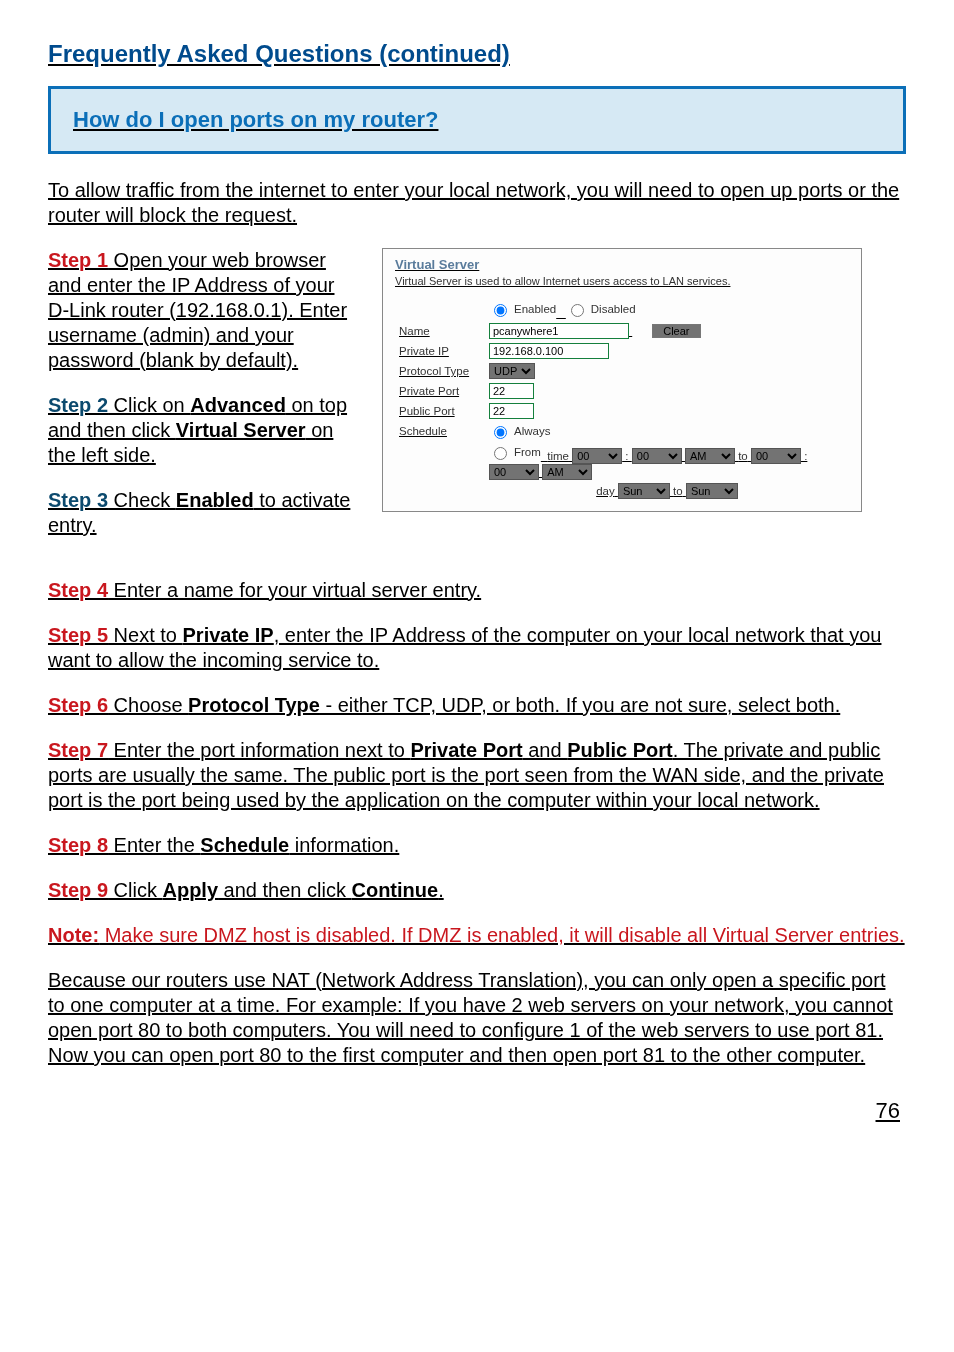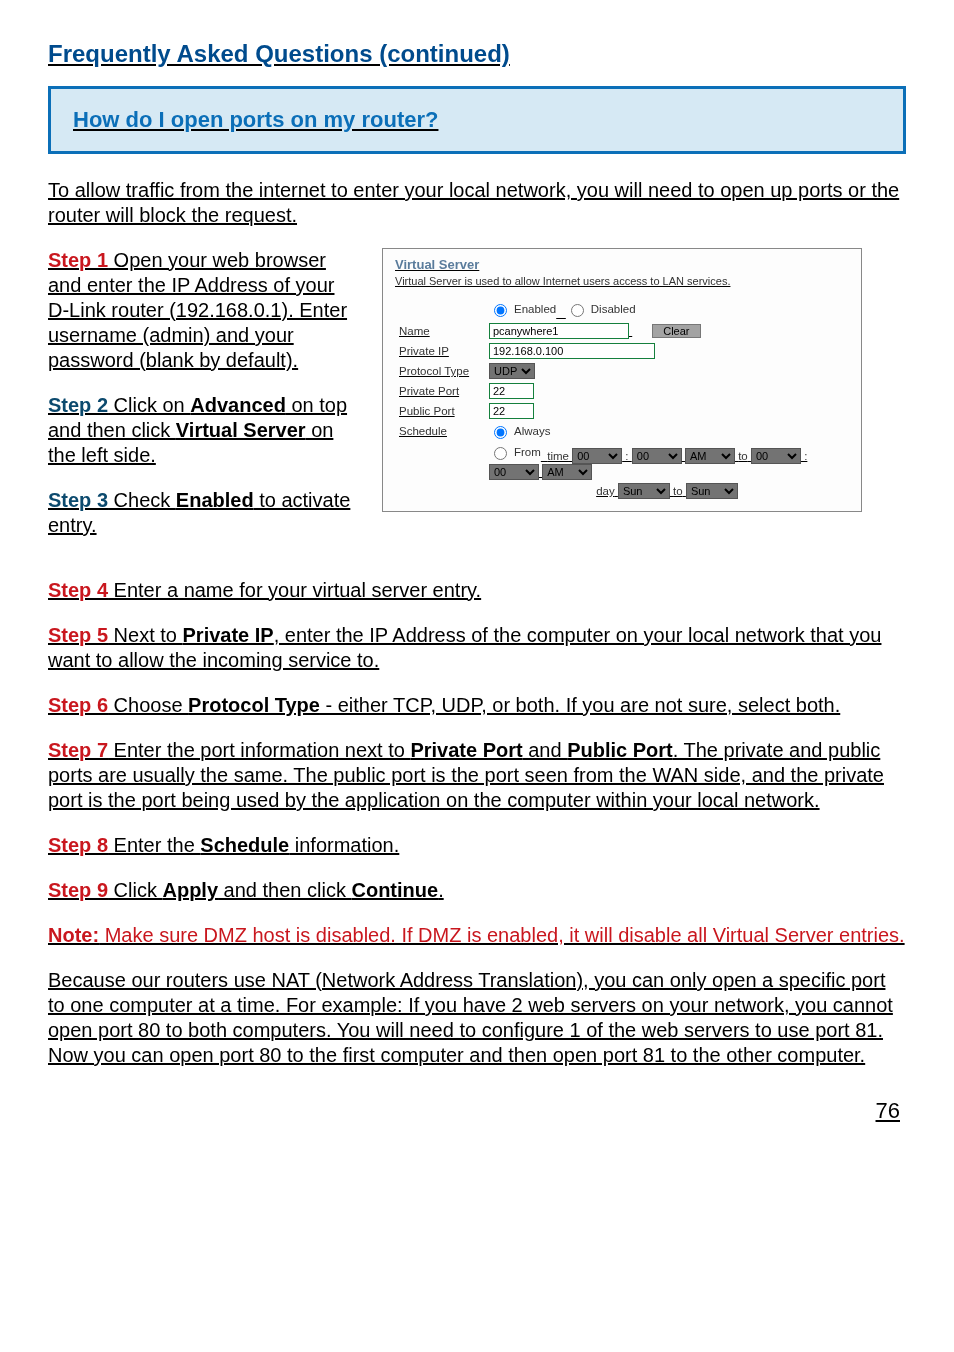--- a/index.html
+++ b/index.html
@@ -108,21 +108,21 @@
   .panel select {
     font-family: Arial, Helvetica, sans-serif;
     font-size: 11px;
     border: 1px solid #555;
     background: #737373;
   }
   .panel button {
     font-family: Arial, Helvetica, sans-serif;
     font-size: 11px;
     border: 1px solid #777;
-    background: #a3a3a3;
+    background: #737373;
     padding: 0 10px;
     margin-left: 20px;
     cursor: pointer;
   }
   .radio-row { display: inline-flex; align-items: center; gap: 4px; }
   .sched-row { margin-left: 0; }
   .small-sel {
     width: 50px;
   }
   .day-sel {
@@ -179,21 +179,21 @@
         </tr>
         <tr>
           <td class="lbl">Name</td>
           <td>
             <input type="text" style="width: 140px;" value="pcanywhere1">
             <button>Clear</button>
           </td>
         </tr>
         <tr>
           <td class="lbl">Private IP</td>
-          <td><input type="text" style="width: 166px;" value="192.168.0.100"></td>
+          <td><input type="text" style="width: 120px;" value="192.168.0.100"></td>
         </tr>
         <tr>
           <td class="lbl">Protocol Type</td>
           <td>
             <select>
               <option>UDP</option>
             </select>
           </td>
         </tr>
         <tr>

